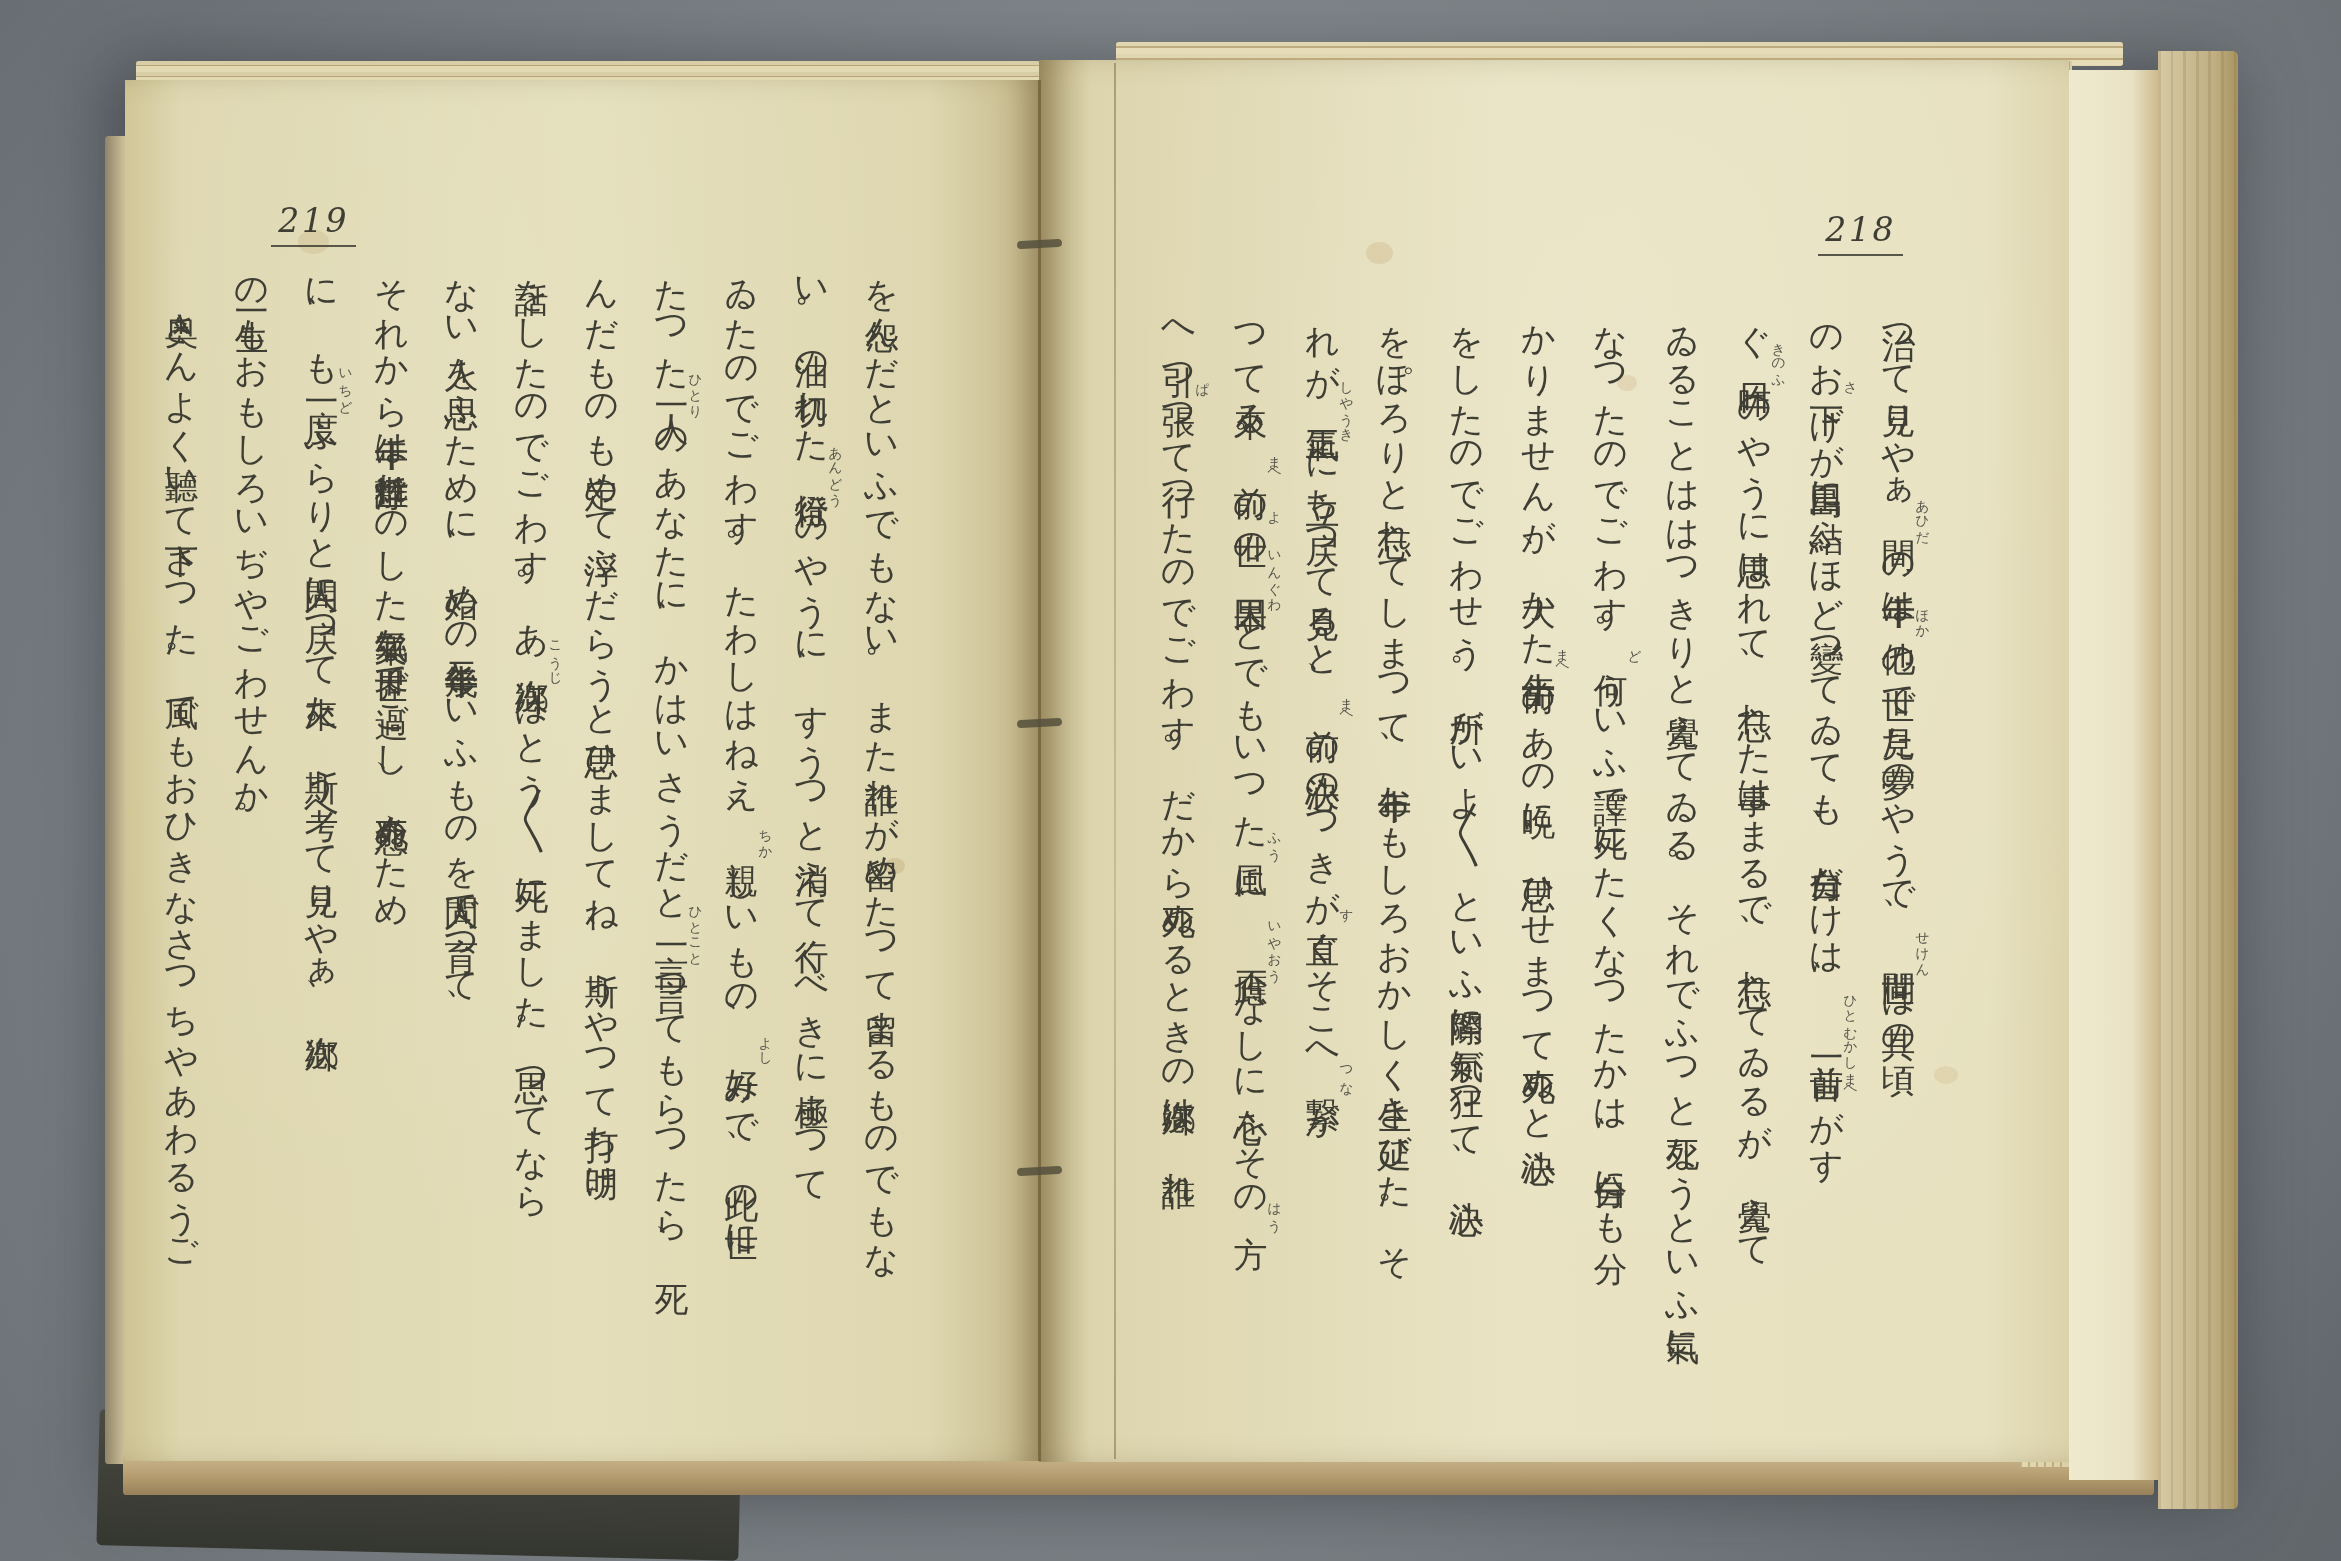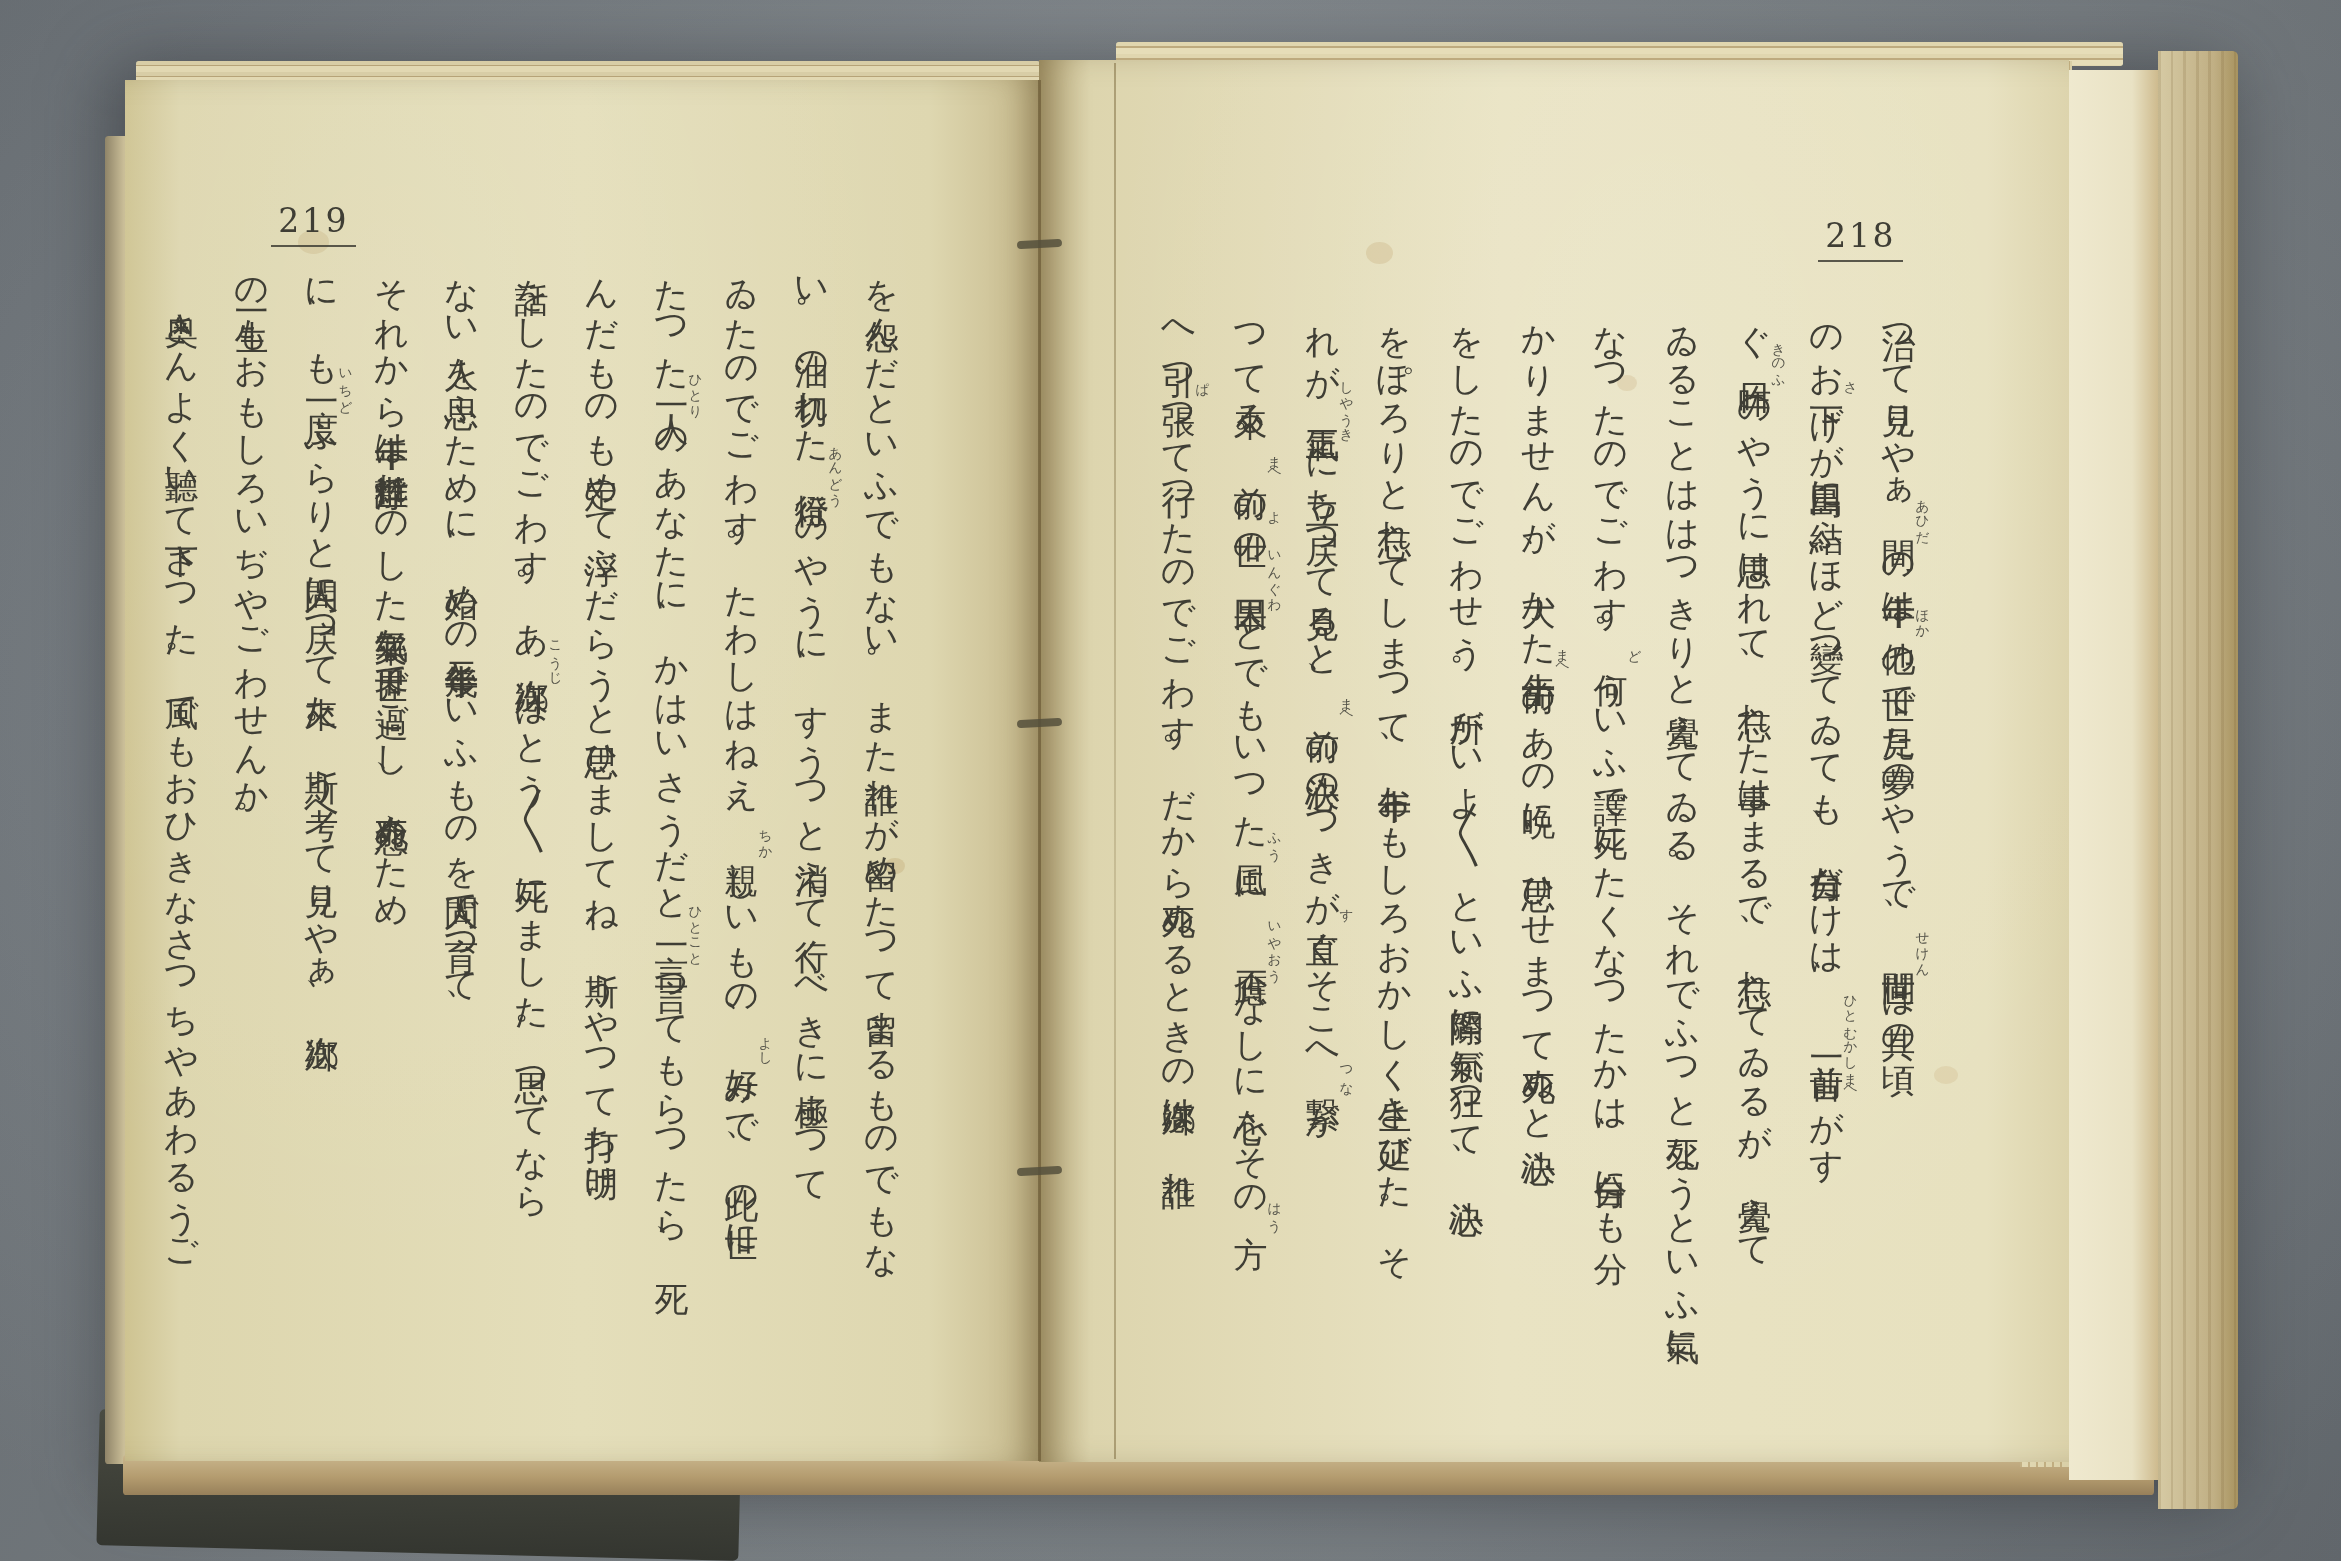--- a/index.html
+++ b/index.html
@@ -88,21 +88,21 @@
     position:absolute;left:1038px;top:80px;width:2.7px;height:1381px;
     background:rgba(90,72,38,.5);
   }
   .stitch{
     position:absolute;left:1017px;width:45px;height:8.1px;background:#55503c;
     border-radius:4.5px;opacity:.85;transform:rotate(-3deg);
   }
   .stain{position:absolute;border-radius:50%;}
   
   .page-number{
-    position:absolute;color:var(--ink);font-size:33px;letter-spacing:2.7px;
+    position:absolute;color:var(--ink);font-style:italic;font-size:33px;letter-spacing:2.7px;
     border-bottom:2.7px solid rgba(63,62,53,.85);padding:0 7.2px 5.4px;
   }
   
   .page-text{
     position:absolute;
     writing-mode:vertical-rl;text-orientation:upright;
     color:var(--ink);font-size:34px;
   }
   .tcol{line-height:72px;white-space:nowrap;height:100%;}
   .page-text-left .tcol{line-height:70px;}
@@ -134,21 +134,21 @@
 <div class="stitch" style="top:719px"></div>
 <div class="stitch" style="top:1167px"></div>
 
 <div class="stain" style="left:298px;top:230px;width:31px;height:23.5px;background:rgba(164,120,58,.14)"></div>
 <div class="stain" style="left:885px;top:858px;width:20px;height:16.3px;background:rgba(164,120,58,.18)"></div>
 <div class="stain" style="left:1366px;top:242px;width:27px;height:22px;background:rgba(170,122,55,.16)"></div>
 <div class="stain" style="left:1617px;top:375px;width:20px;height:16.3px;background:rgba(170,122,55,.14)"></div>
 <div class="stain" style="left:1934px;top:1066px;width:23.5px;height:18px;background:rgba(170,122,55,.12)"></div>
 
 <div class="page-number" style="left:271px;top:201px;">219</div>
-<div class="page-number" style="left:1818px;top:216px;text-align:center;">218</div>
+<div class="page-number" style="left:1818px;top:210px;text-align:center;">218</div>
 
 <div class="page-text page-text-right" style="left:1140px;top:302px;width:795px;height:1071px;">
     <div class="tcol">治つて見りやぁ<ruby>間<rt>あひだ</rt></ruby>の十年は<ruby>他<rt>ほか</rt></ruby>の世で見た夢のやうで、<ruby>世間<rt>せけん</rt></ruby>は其の頃</div>
     <div class="tcol">のお<ruby>下<rt>さ</rt></ruby>げが島田に結ふほど變つてゐても、自分だけは、<ruby>一昔前<rt>ひとむかしまへ</rt></ruby>がす</div>
     <div class="tcol">ぐ<ruby>咋日<rt>きのふ</rt></ruby>のやうに思はれて、忘れた事はまるで、忘れてゐるが、覺えて</div>
     <div class="tcol">ゐることははつきりと覺えてゐる。それでふつと死なうといふ氣に</div>
     <div class="tcol">なつたのでごわす。<ruby>何<rt>ど</rt></ruby>ういふ譯で死にたくなつたかは、自分にも分</div>
     <div class="tcol">かりませんが、大かた十年<ruby>前<rt>まへ</rt></ruby>のあの晩に、思ひせまつて死ぬと決心</div>
     <div class="tcol">をしたのでごわせう。所がいよ〱といふ間際に氣が狂つて、決心</div>
     <div class="tcol">をぽろりと忘れてしまつて、十年おもしろおかしく生き延びた。そ</div>

